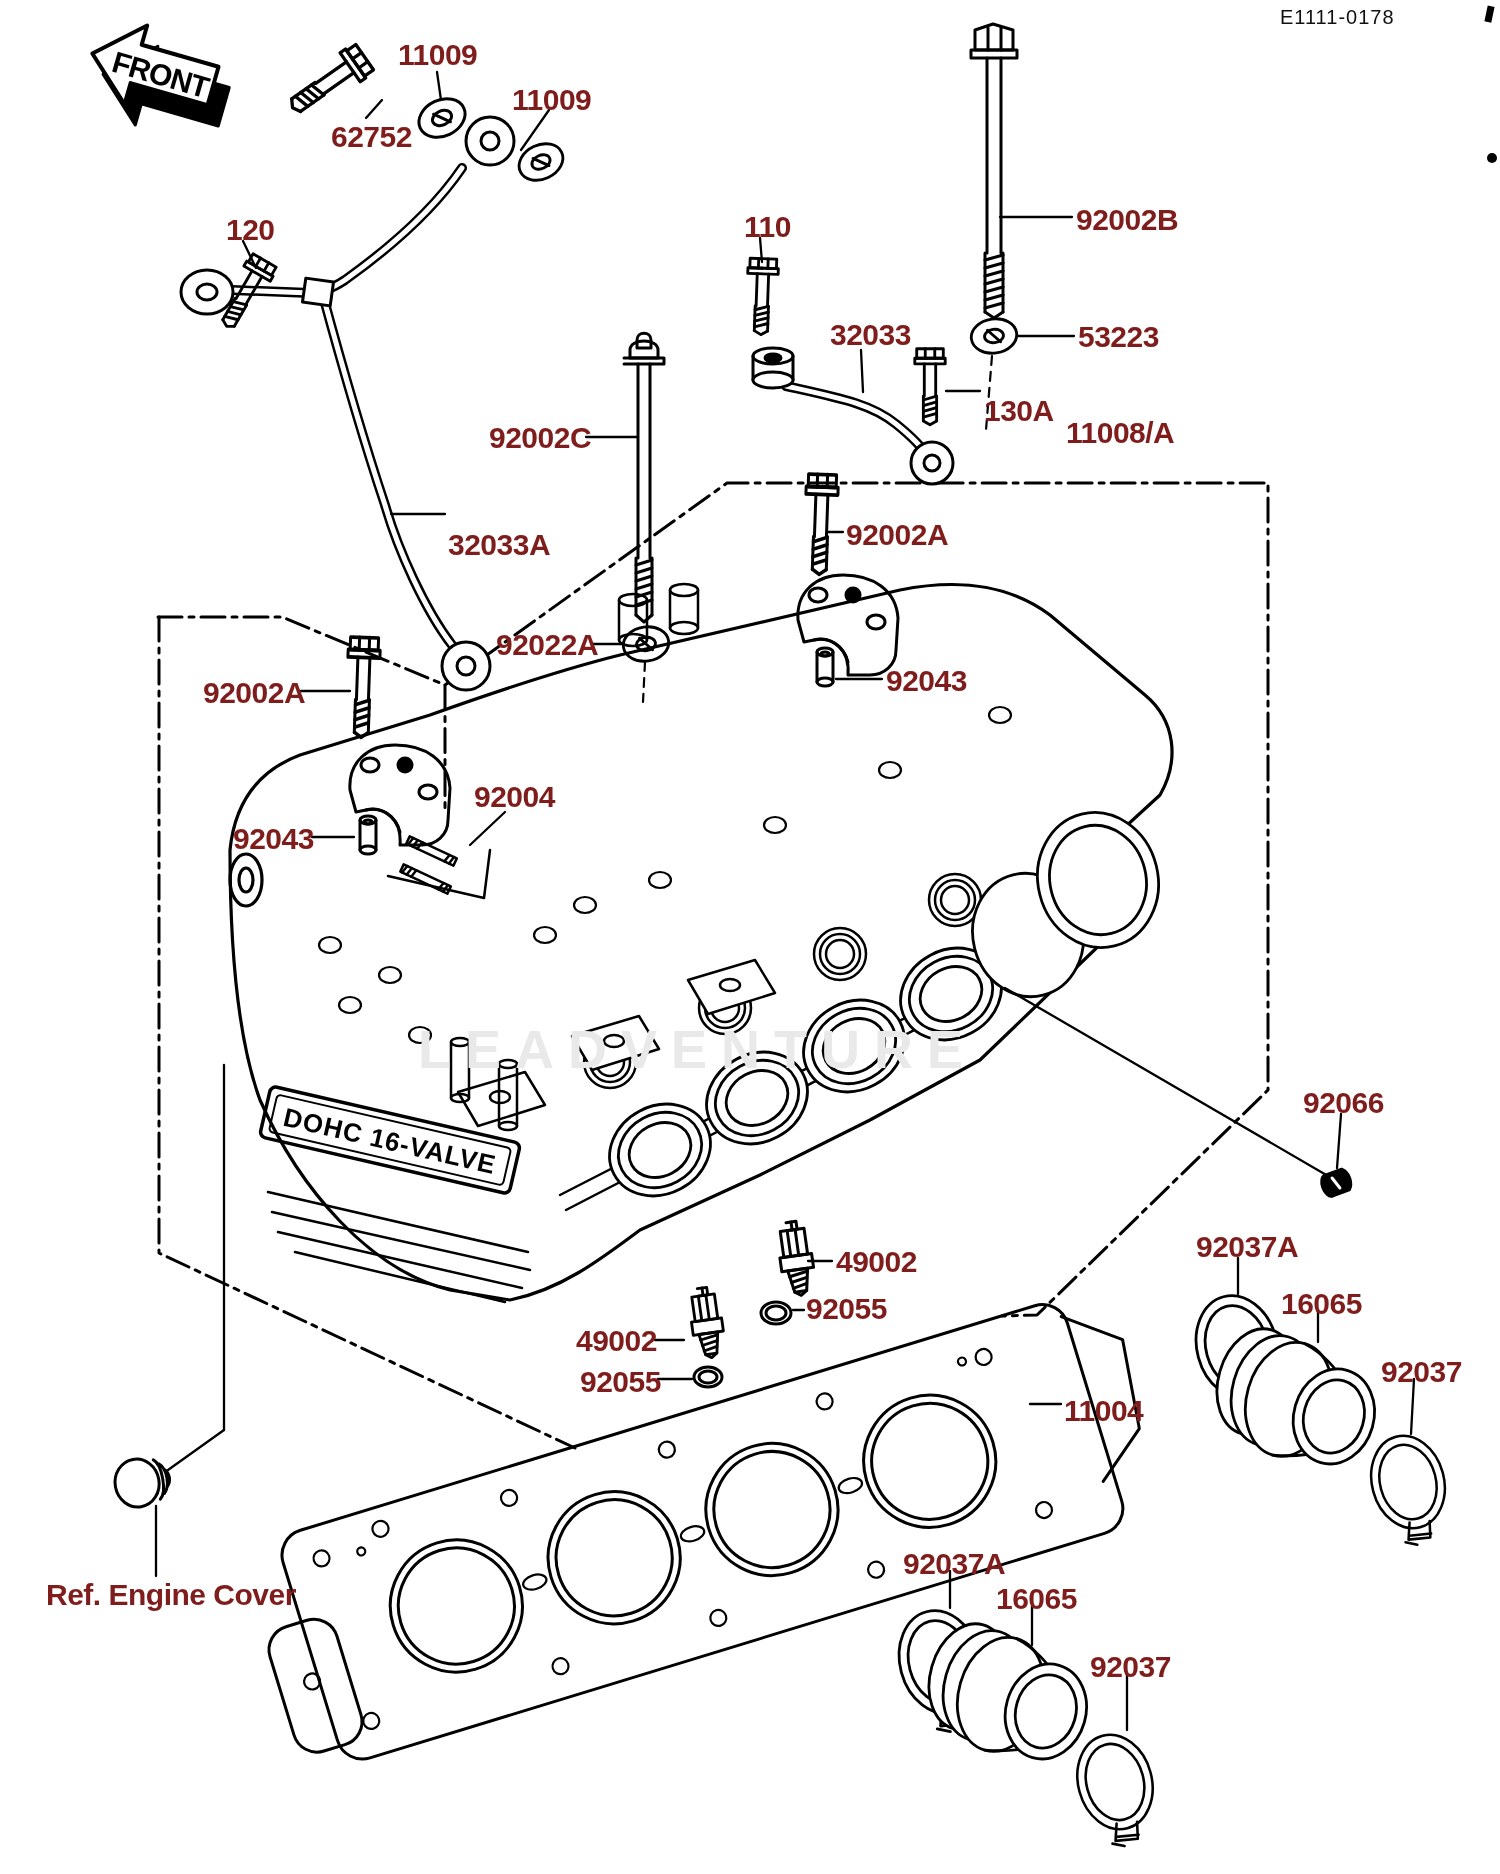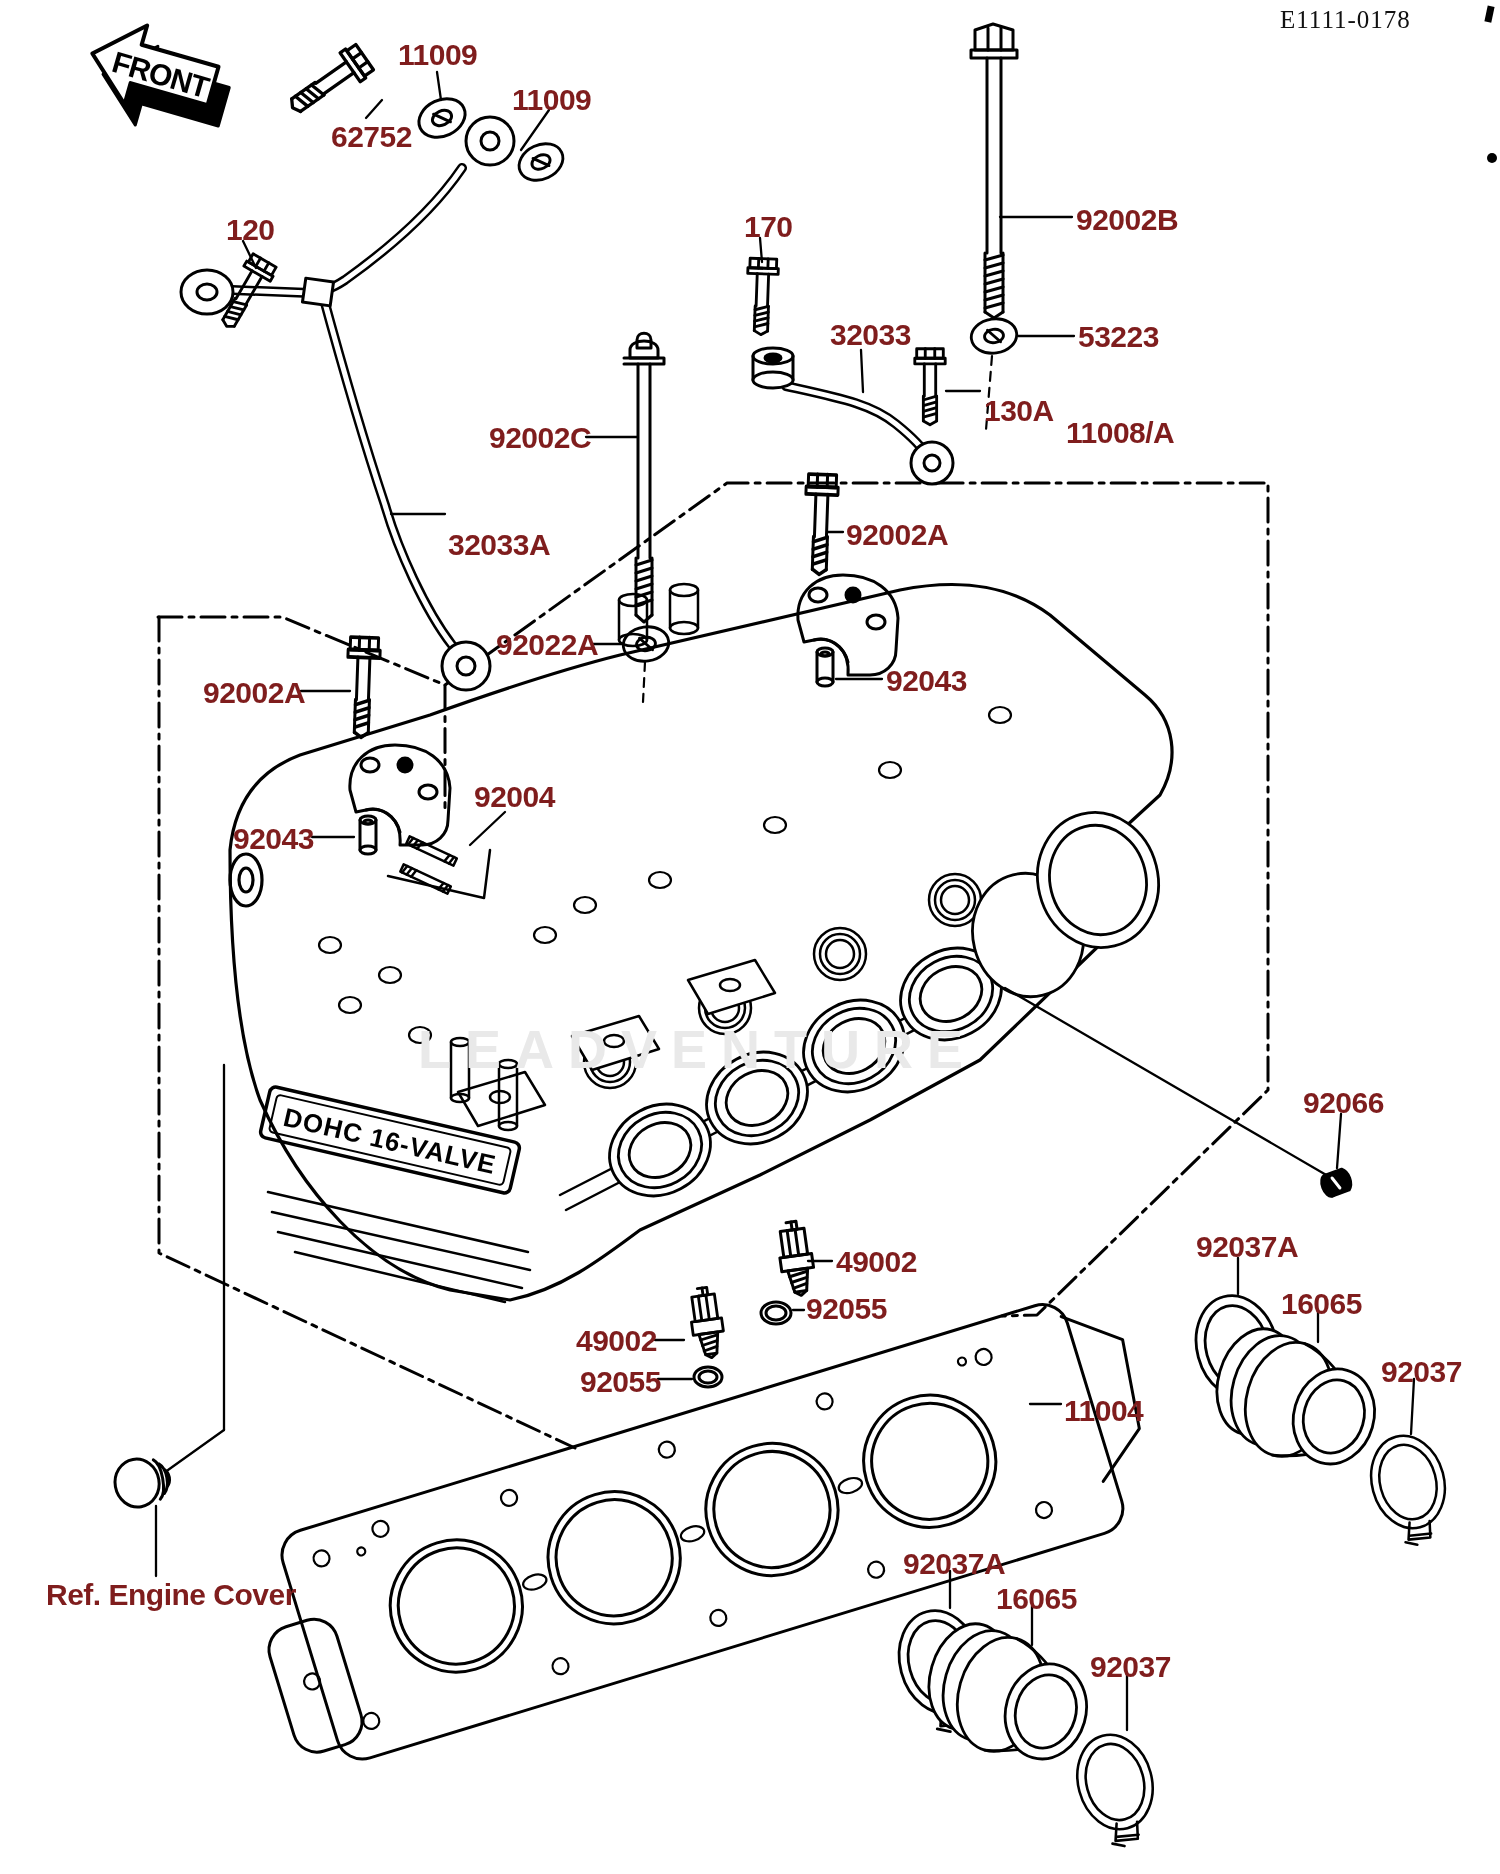--- a/index.html
+++ b/index.html
@@ -6,22 +6,22 @@
   .canvas{
     position:relative;width:1500px;height:1874px;background:#ffffff;
     font-family:"Liberation Sans",sans-serif;overflow:hidden;
   }
   svg.art{position:absolute;left:0;top:0;}
   .part-label{
     position:absolute;font-weight:bold;font-size:30px;letter-spacing:-0.5px;
     color:#7f1d1d;white-space:nowrap;line-height:34px;
   }
   .doc-ref{
-    position:absolute;left:1280px;top:6px;font-family:Liberation Serif, serif;
-    font-size:25px;letter-spacing:1px;color:#111;
+    position:absolute;left:1280px;top:6px;font-family:Liberation Sans, sans-serif;
+    font-size:20px;letter-spacing:1px;color:#111;
   }
   .footer-credit{
     position:absolute;left:600px;top:1832px;font-family:"DejaVu Sans",sans-serif;
     font-size:26px;color:#111;letter-spacing:-0.5px;
   }
 </style>
 </head>
 <body>
 
 <div class="canvas">
@@ -421,21 +421,21 @@
       <circle cx="1492" cy="158" r="5"></circle>
     </g>
   </svg>
 
   <div class="doc-ref">E1111-0178</div>
   <div id="labels">
       <div class="part-label" style="left: 398px; top: 38px;">11009</div>
       <div class="part-label" style="left: 331px; top: 120px;">62752</div>
       <div class="part-label" style="left: 512px; top: 83px;">11009</div>
       <div class="part-label" style="left: 226px; top: 213px;">120</div>
-      <div class="part-label" style="left: 744px; top: 210px;">170</div>
+      <div class="part-label" style="left: 744px; top: 210px;">110</div>
       <div class="part-label" style="left: 1076px; top: 203px;">92002B</div>
       <div class="part-label" style="left: 830px; top: 318px;">32033</div>
       <div class="part-label" style="left: 1078px; top: 320px;">53223</div>
       <div class="part-label" style="left: 984px; top: 394px;">130A</div>
       <div class="part-label" style="left: 489px; top: 421px;">92002C</div>
       <div class="part-label" style="left: 1066px; top: 416px;">11008/A</div>
       <div class="part-label" style="left: 448px; top: 528px;">32033A</div>
       <div class="part-label" style="left: 846px; top: 518px;">92002A</div>
       <div class="part-label" style="left: 496px; top: 628px;">92022A</div>
       <div class="part-label" style="left: 886px; top: 664px;">92043</div>

